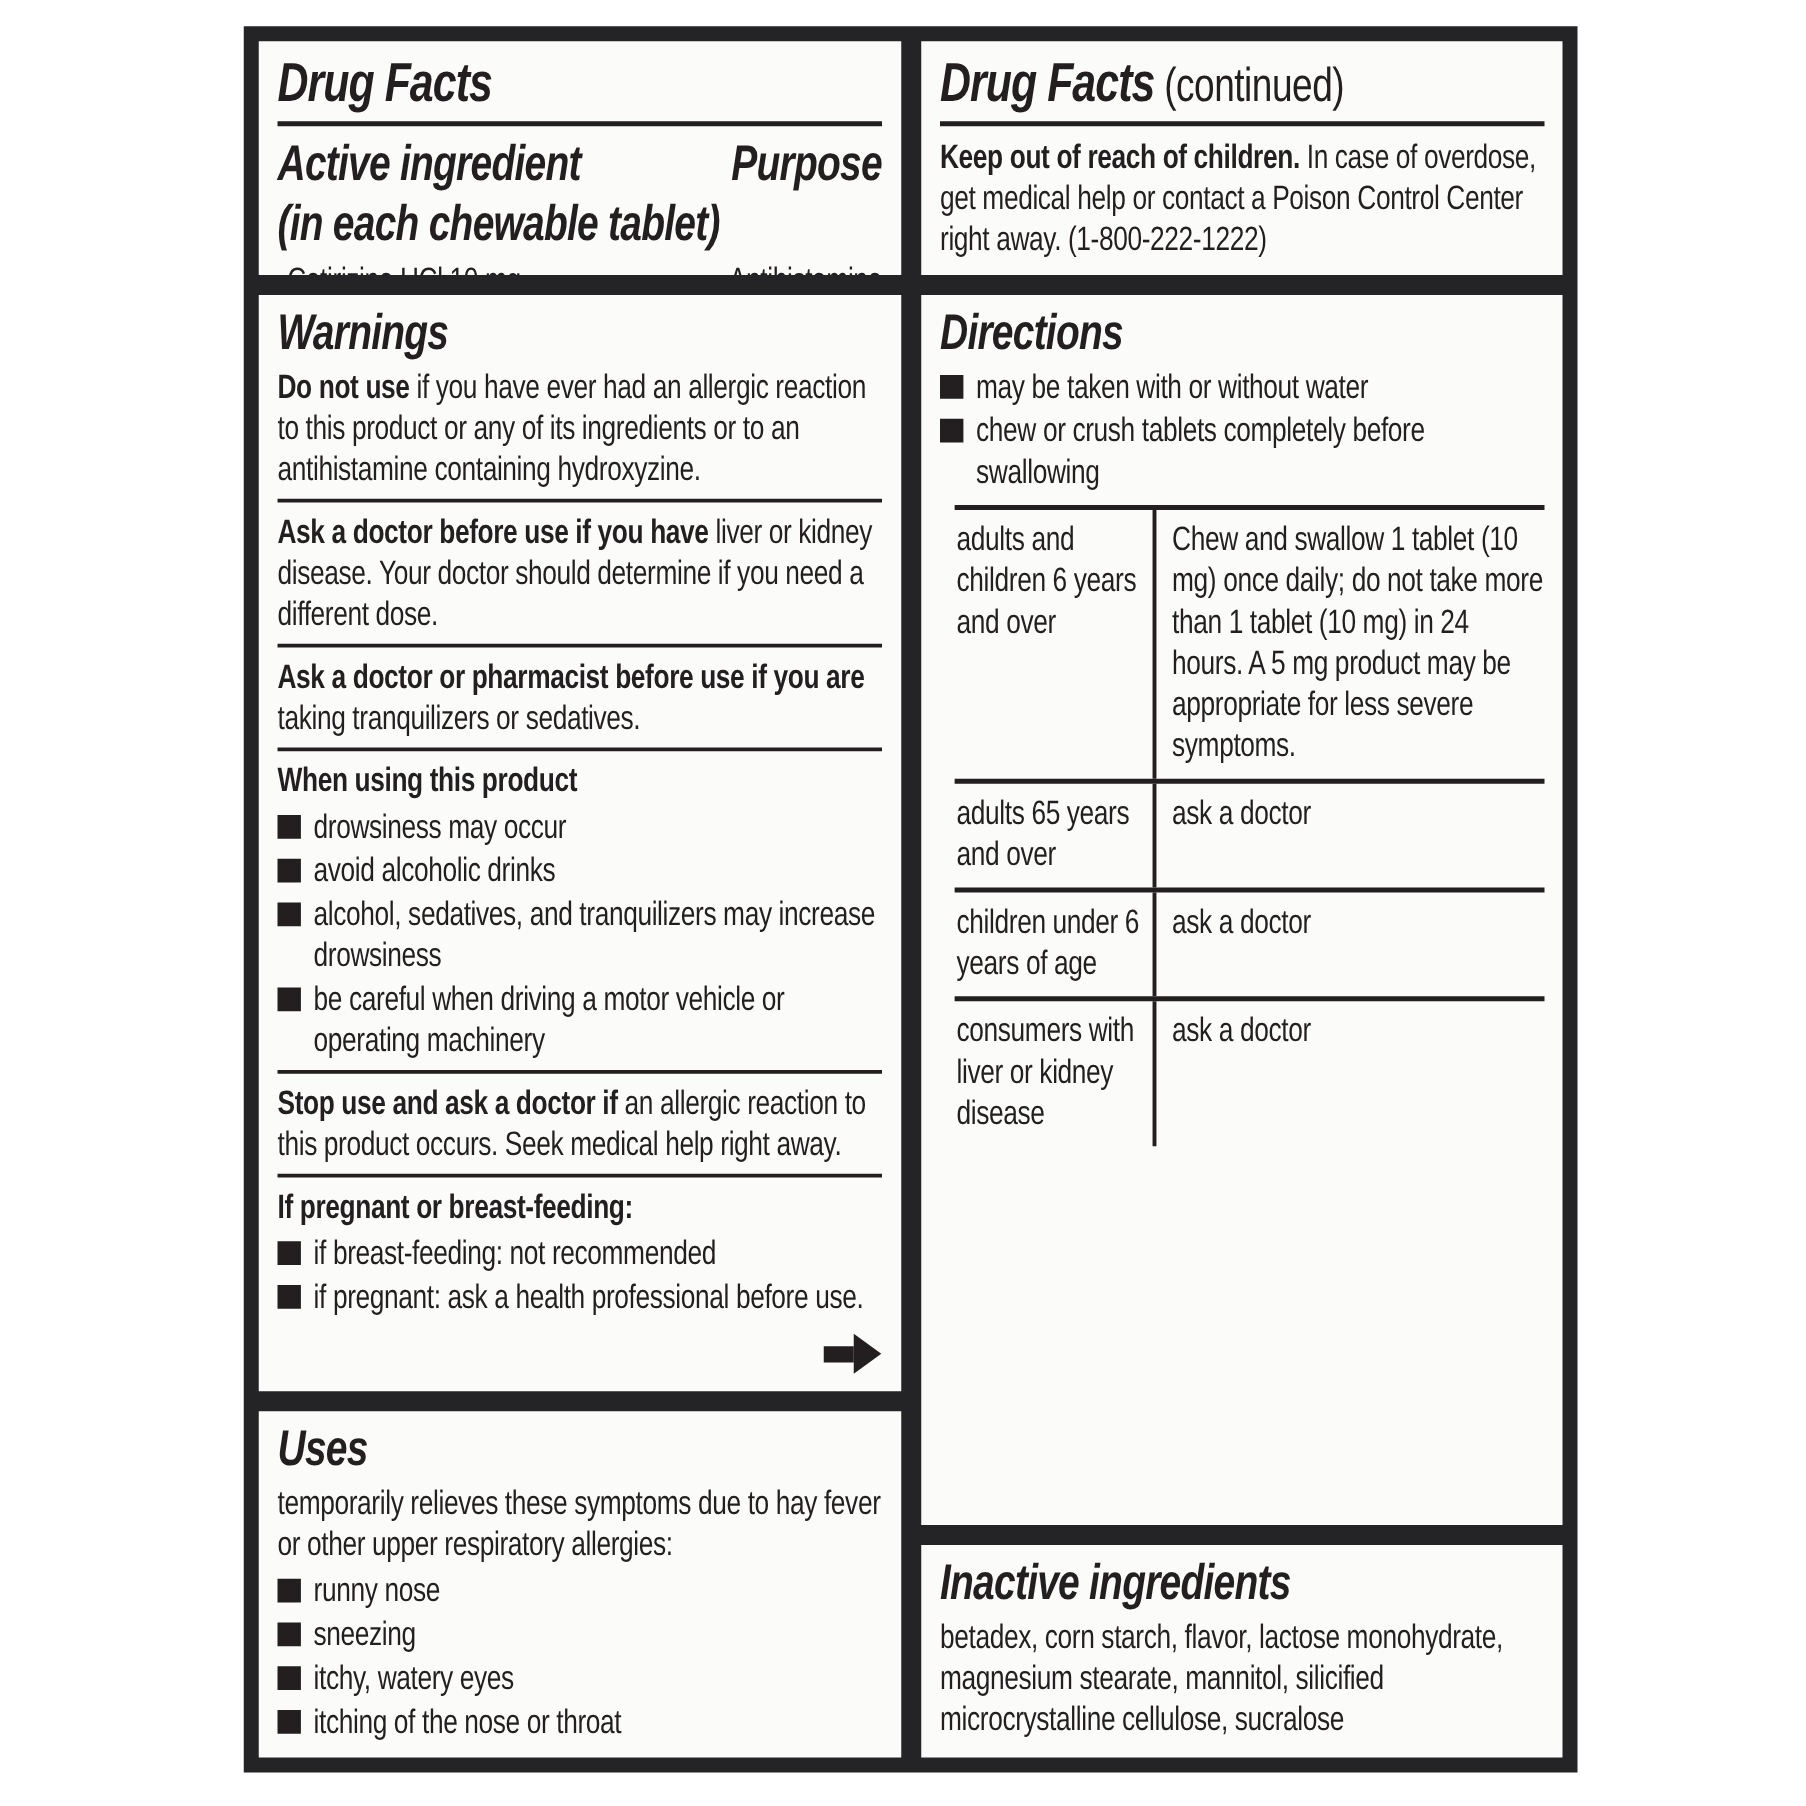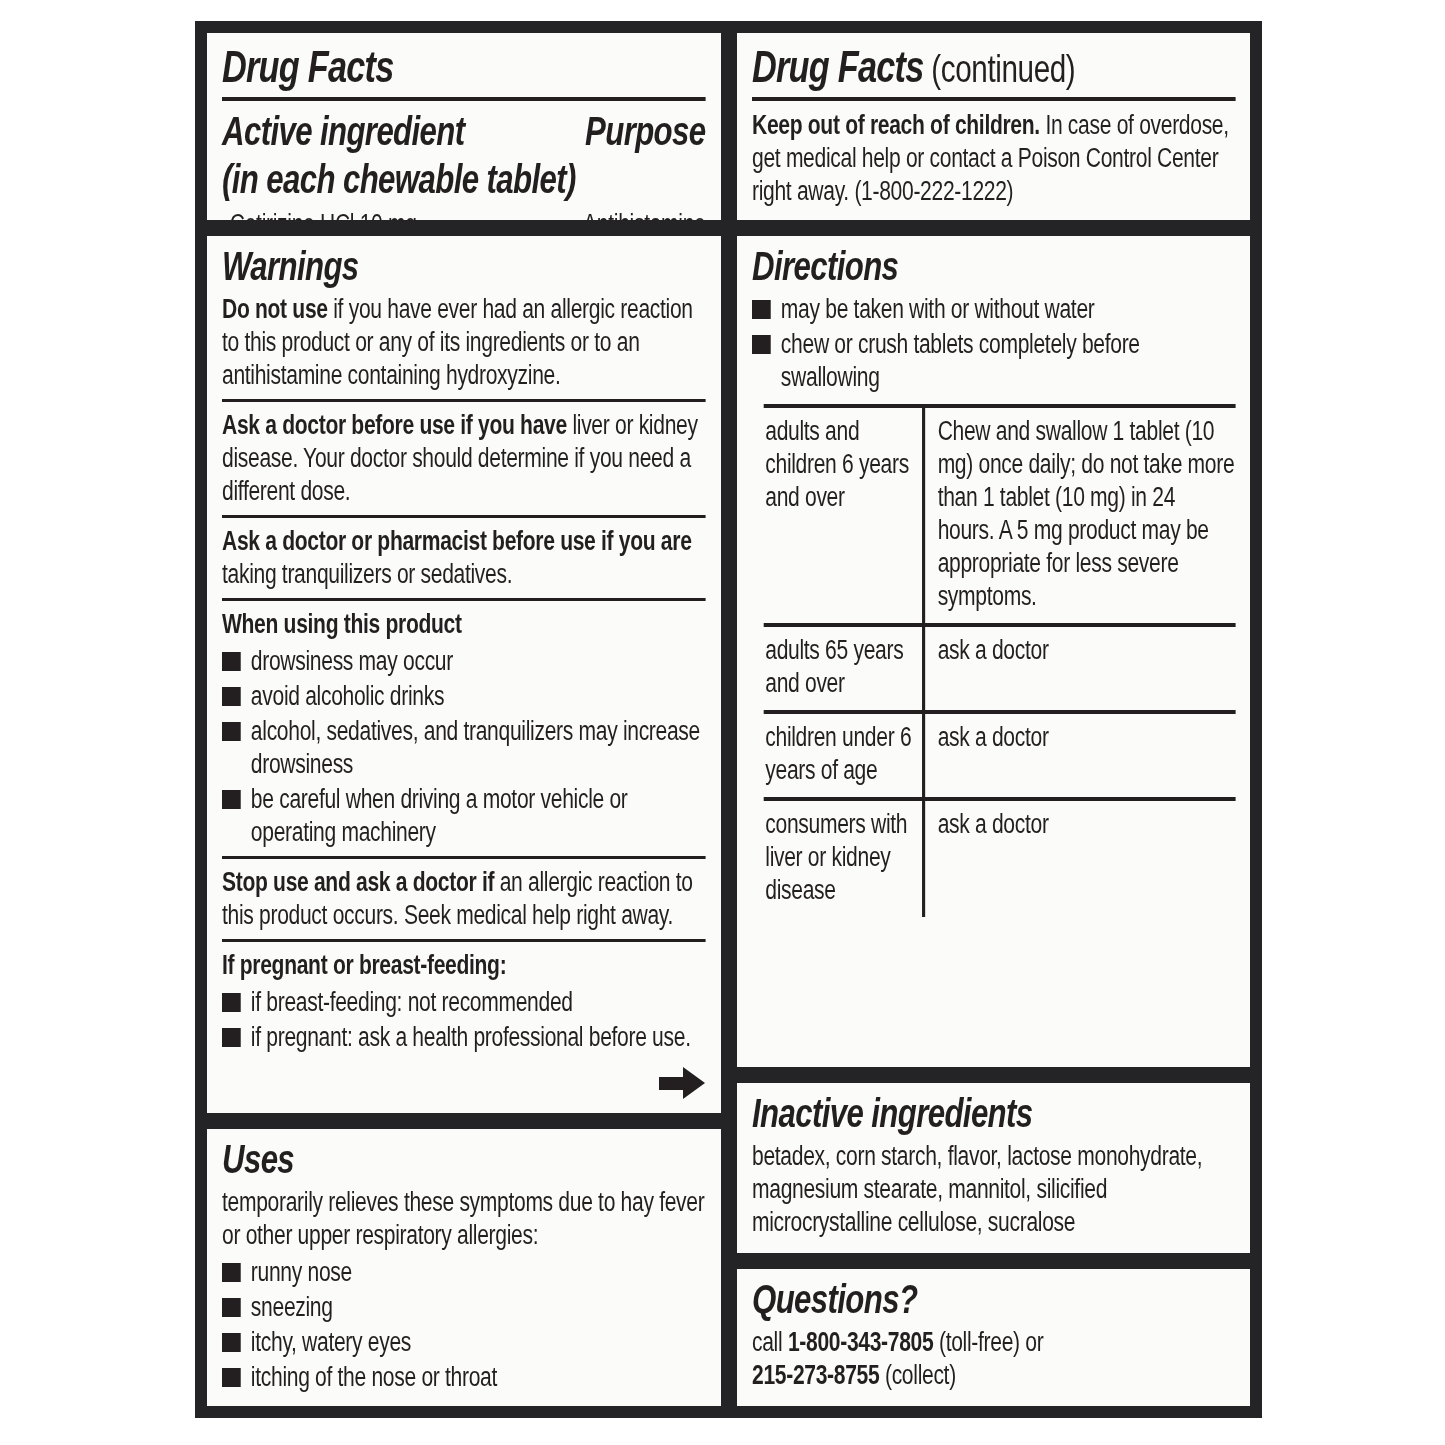--- a/index.html
+++ b/index.html
@@ -177,21 +177,14 @@
     </section>
 
 
     <section class="box">
       <div class="cnd">
         <div class="h2">Inactive ingredients</div>
         <p class="para">betadex, corn starch, flavor, lactose monohydrate, magnesium stearate, mannitol, silicified microcrystalline cellulose, sucralose</p>
       </div>
     </section>
 
-    <section class="box">
-      <div class="cnd">
-        <div class="h2">Questions?</div>
-        <p class="para" style="margin-bottom:0;"><span>call </span><b>1-800-343-7805</b><span> (toll-free) or</span></p>
-        <p class="para"><b>215-273-8755</b><span> (collect)</span></p>
-      </div>
-    </section>
   </div>
 </div>
 
 </body></html>

